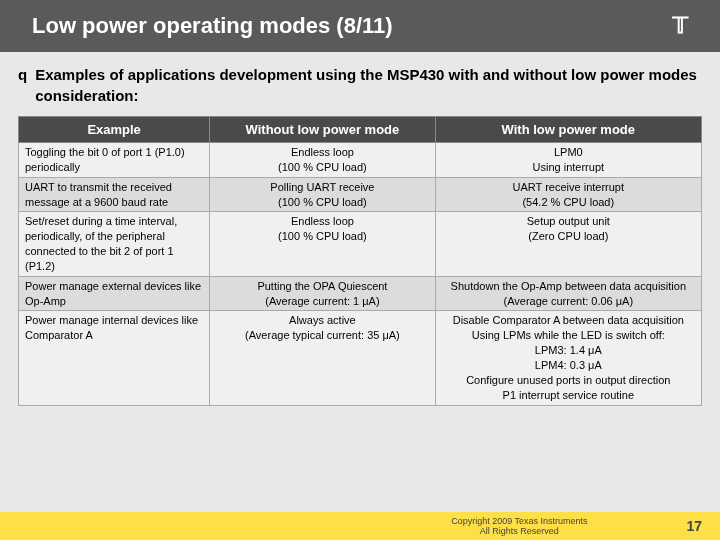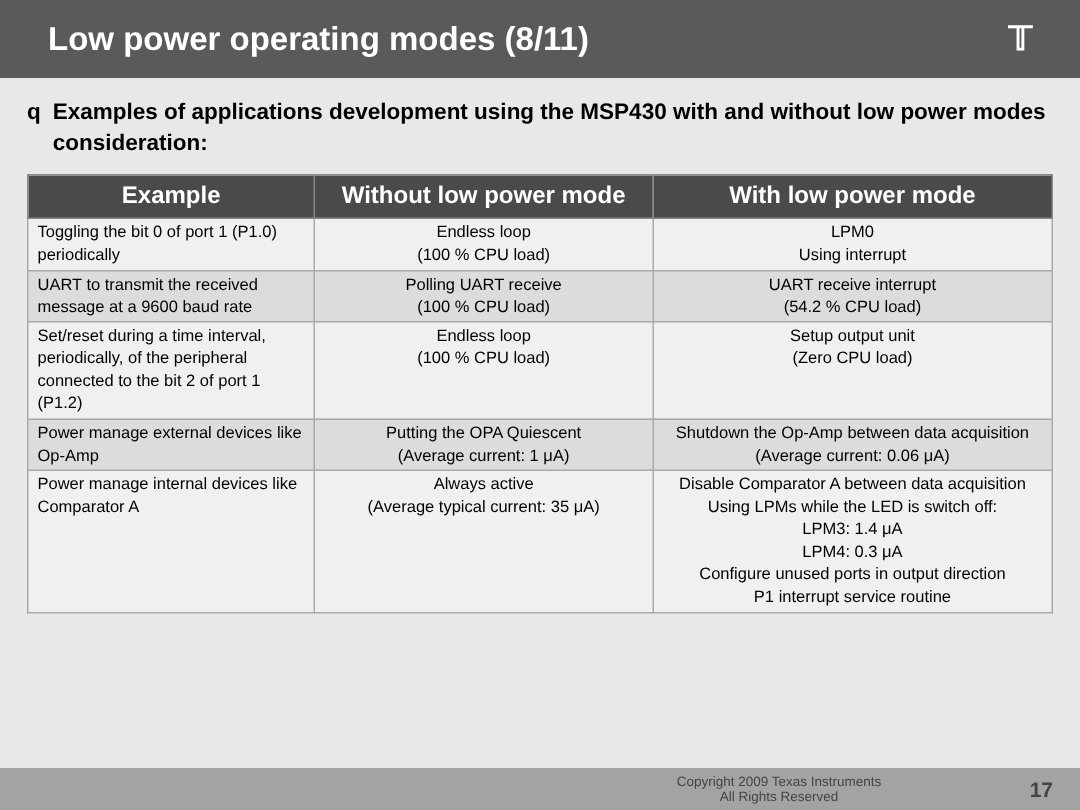--- a/index.html
+++ b/index.html
@@ -68,21 +68,21 @@
       font-size: 11px;
       table-layout: fixed;
     }
     thead tr th {
       background: #4a4a4a;
       color: #ffffff;
       text-align: center;
       padding: 5px 6px;
       font-weight: bold;
       border: 1px solid #888;
-      font-size: 16px;
+      font-size: 13px;
     }
     tbody tr td {
       border: 1px solid #aaa;
       padding: 2px 6px;
       vertical-align: top;
       text-align: center;
       line-height: 1.35;
     }
     tbody tr:nth-child(odd) td {
       background: #f0f0f0;
@@ -91,21 +91,21 @@
       background: #dcdcdc;
     }
     td:first-child {
       text-align: left;
     }
     .footer {
       display: flex;
       justify-content: center;
       align-items: center;
       padding: 4px 18px;
-      background: #a3a3a3;
+      background: #fde047;
     }
     .footer-copyright {
       font-size: 9px;
       color: #444;
       text-align: center;
       flex: 1;
     }
     .footer-page {
       font-size: 14px;
       font-weight: bold;

